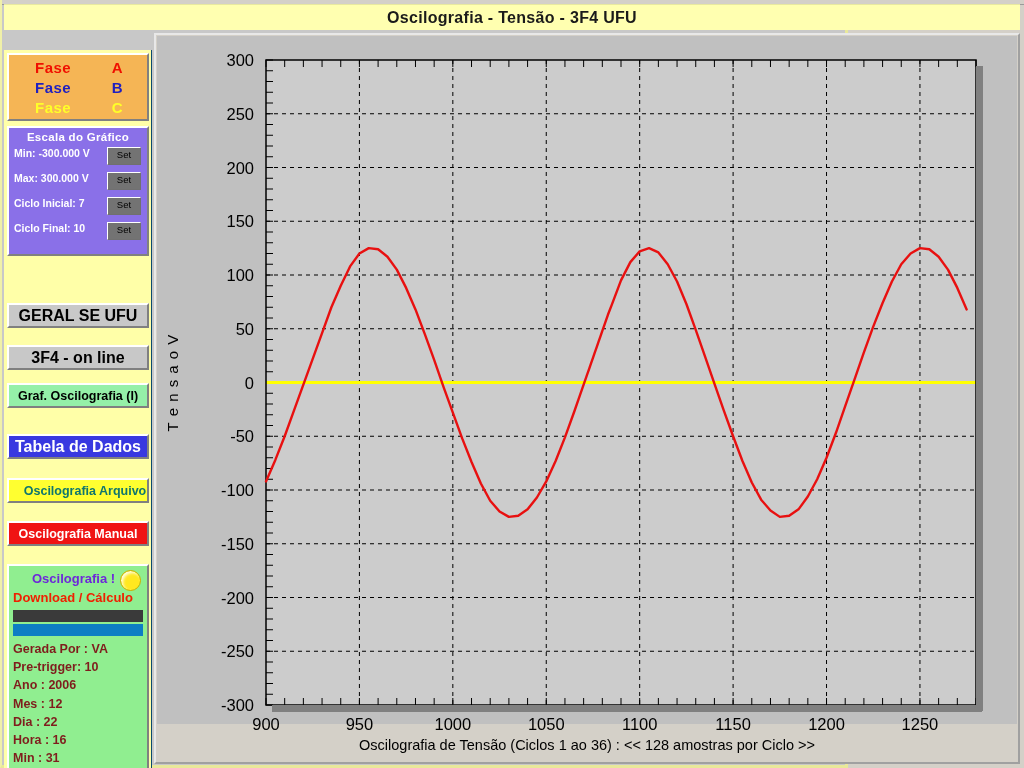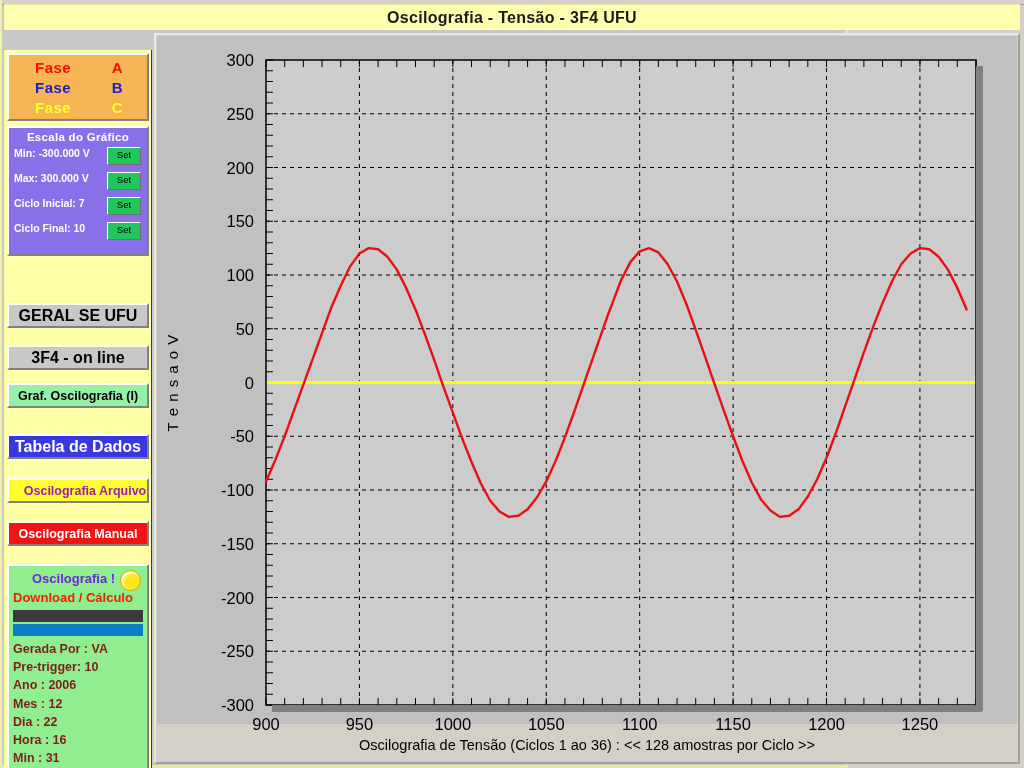--- a/index.html
+++ b/index.html
@@ -71,21 +71,21 @@
     margin-bottom:4px;letter-spacing:.3px;
   }
   .escala-row{
     display:flex;align-items:flex-start;justify-content:space-between;
     padding:0 6px 0 5px;height:25px;
   }
   .escala-row .lab{
     color:#ffffff;font-size:10.5px;font-weight:bold;white-space:nowrap;
   }
   .setbtn{
-    width:32px;height:16px;background:#22c55e;
+    width:32px;height:16px;background:#737373;
     border:1px solid;border-color:#ffffff #707070 #707070 #ffffff;
     font-size:9.5px;color:#000;line-height:14px;text-align:center;
     font-family:"Liberation Sans",sans-serif;
   }
 
   
   .navbtn{
     position:absolute;left:3px;width:142px;height:25px;
     box-sizing:border-box;
     border:2px solid;border-color:#ffffff #808080 #808080 #ffffff;
@@ -190,21 +190,21 @@
       <div class="escala-row">
         <span class="lab">Ciclo Final: 10</span>
         <span class="setbtn">Set</span>
       </div>
     </div>
 
     <div class="navbtn b-geral" style="background: rgb(200, 200, 200); color: rgb(0, 0, 0);">GERAL SE UFU</div>
     <div class="navbtn b-3f4" style="background: rgb(200, 200, 200); color: rgb(0, 0, 0);">3F4 - on line</div>
     <div class="navbtn b-graf" style="background: rgb(149, 240, 168); color: rgb(0, 0, 0);">Graf. Oscilografia (I)</div>
     <div class="navbtn b-tab" style="background: rgb(56, 56, 224); color: rgb(255, 255, 255);">Tabela de Dados</div>
-    <div class="navbtn b-arq" style="background: rgb(255, 255, 48); color: #a21caf; padding-left: 14px;">Oscilografia Arquivo</div>
+    <div class="navbtn b-arq" style="background: rgb(255, 255, 48); color: #0f766e; padding-left: 14px;">Oscilografia Arquivo</div>
     <div class="navbtn b-man" style="background: rgb(240, 20, 20); color: rgb(255, 255, 255);">Oscilografia Manual</div>
 
     <div class="status" style="background: rgb(144, 238, 144);">
       <div class="status-head">
         <div class="st-l1">Oscilografia !</div>
         <div class="st-l2">Download / Cálculo</div>
         <div class="led" style="background: rgb(255, 232, 32);"></div>
       </div>
       <div class="bar-dark" style="background: rgb(58, 58, 58);"></div>
       <div class="bar-blue" style="background: rgb(13, 126, 196);"></div>

